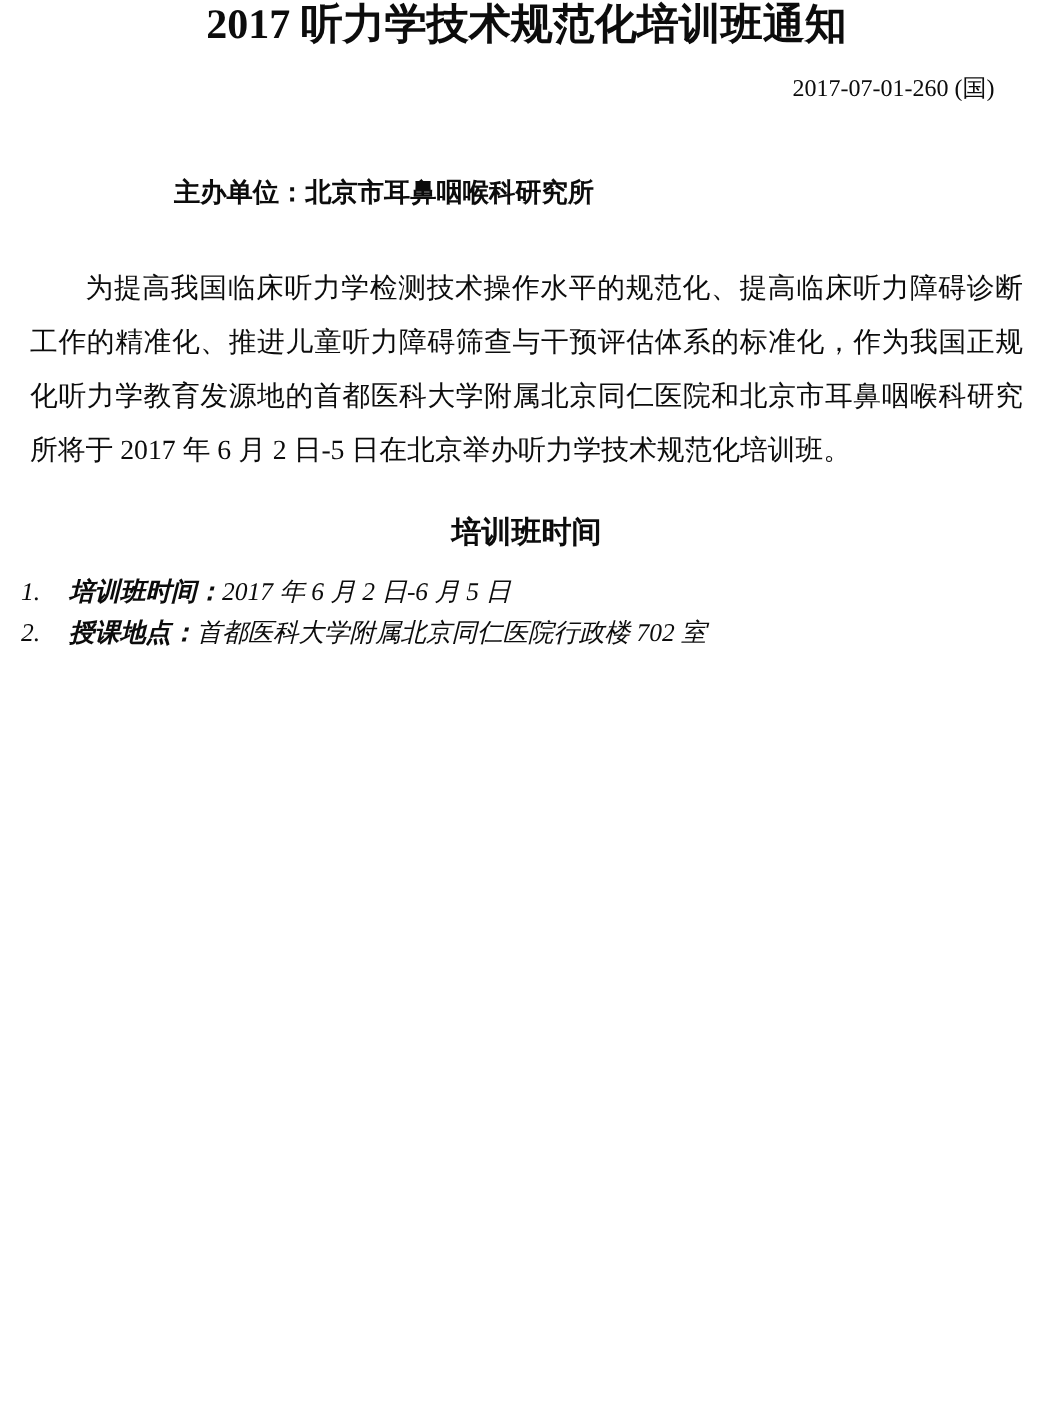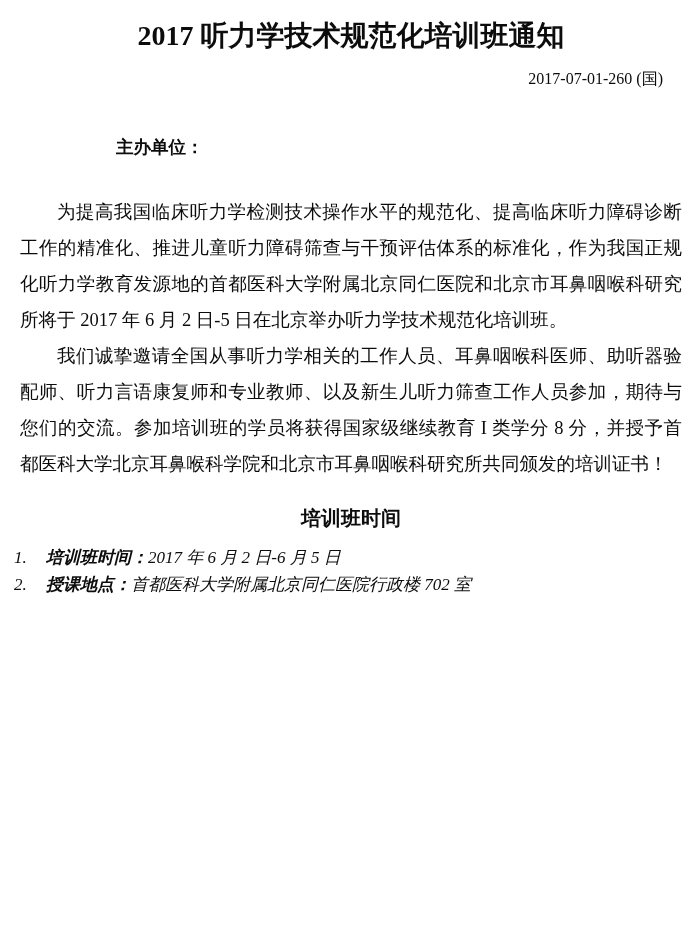--- a/index.html
+++ b/index.html
@@ -11,21 +11,21 @@
     width: 700px;
     height: 939px;
     overflow: hidden;
     font-family: "Liberation Serif", "DejaVu Serif", serif;
     color: #0c0c0c;
   }
   .page {
     box-sizing: border-box;
     width: 700px;
     height: 675px;
-    padding: 19px 18px 0 20px;
+    padding: 0 18px 0 20px;
     background: #ffffff;
   }
   .doc-title {
     margin: 0;
     text-align: center;
     font-size: 28px;
     line-height: 34px;
     font-weight: 700;
   }
   .doc-number {
@@ -85,26 +85,26 @@
 
 <div class="page">
 
   <h1 class="doc-title">2017 听力学技术规范化培训班通知</h1>
 
   <div class="doc-number">2017-07-01-260 (国)</div>
 
   <div class="organizers">
     <span class="org-label">主办单位：</span>
     <div class="org-names">
+      <div>北京市耳鼻咽喉科研究所</div>
     </div>
   </div>
 
   <div class="body-text">
     <p>为提高我国临床听力学检测技术操作水平的规范化、提高临床听力障碍诊断工作的精准化、推进儿童听力障碍筛查与干预评估体系的标准化，作为我国正规化听力学教育发源地的首都医科大学附属北京同仁医院和北京市耳鼻咽喉科研究所将于 2017 年 6 月 2 日-5 日在北京举办听力学技术规范化培训班。</p>
-    <p>我们诚挚邀请全国从事听力学相关的工作人员、耳鼻咽喉科医师、助听器验配师、听力言语康复师和专业教师、以及新生儿听力筛查工作人员参加，期待与您们的交流。参加培训班的学员将获得国家级继续教育 I 类学分 8 分，并授予首都医科大学北京耳鼻喉科学院和北京市耳鼻咽喉科研究所共同颁发的培训证书！</p>
   </div>
 
   <h2 class="section-heading">培训班时间</h2>
 
   <div class="notice-list">
     <div class="notice-item">
       <span class="num">1.</span><span class="label">培训班时间：</span><span class="value">2017 年 6 月 2 日-6 月 5 日</span>
     </div>
     <div class="notice-item">
       <span class="num">2.</span><span class="label">授课地点：</span><span class="value">首都医科大学附属北京同仁医院行政楼 702 室</span>

